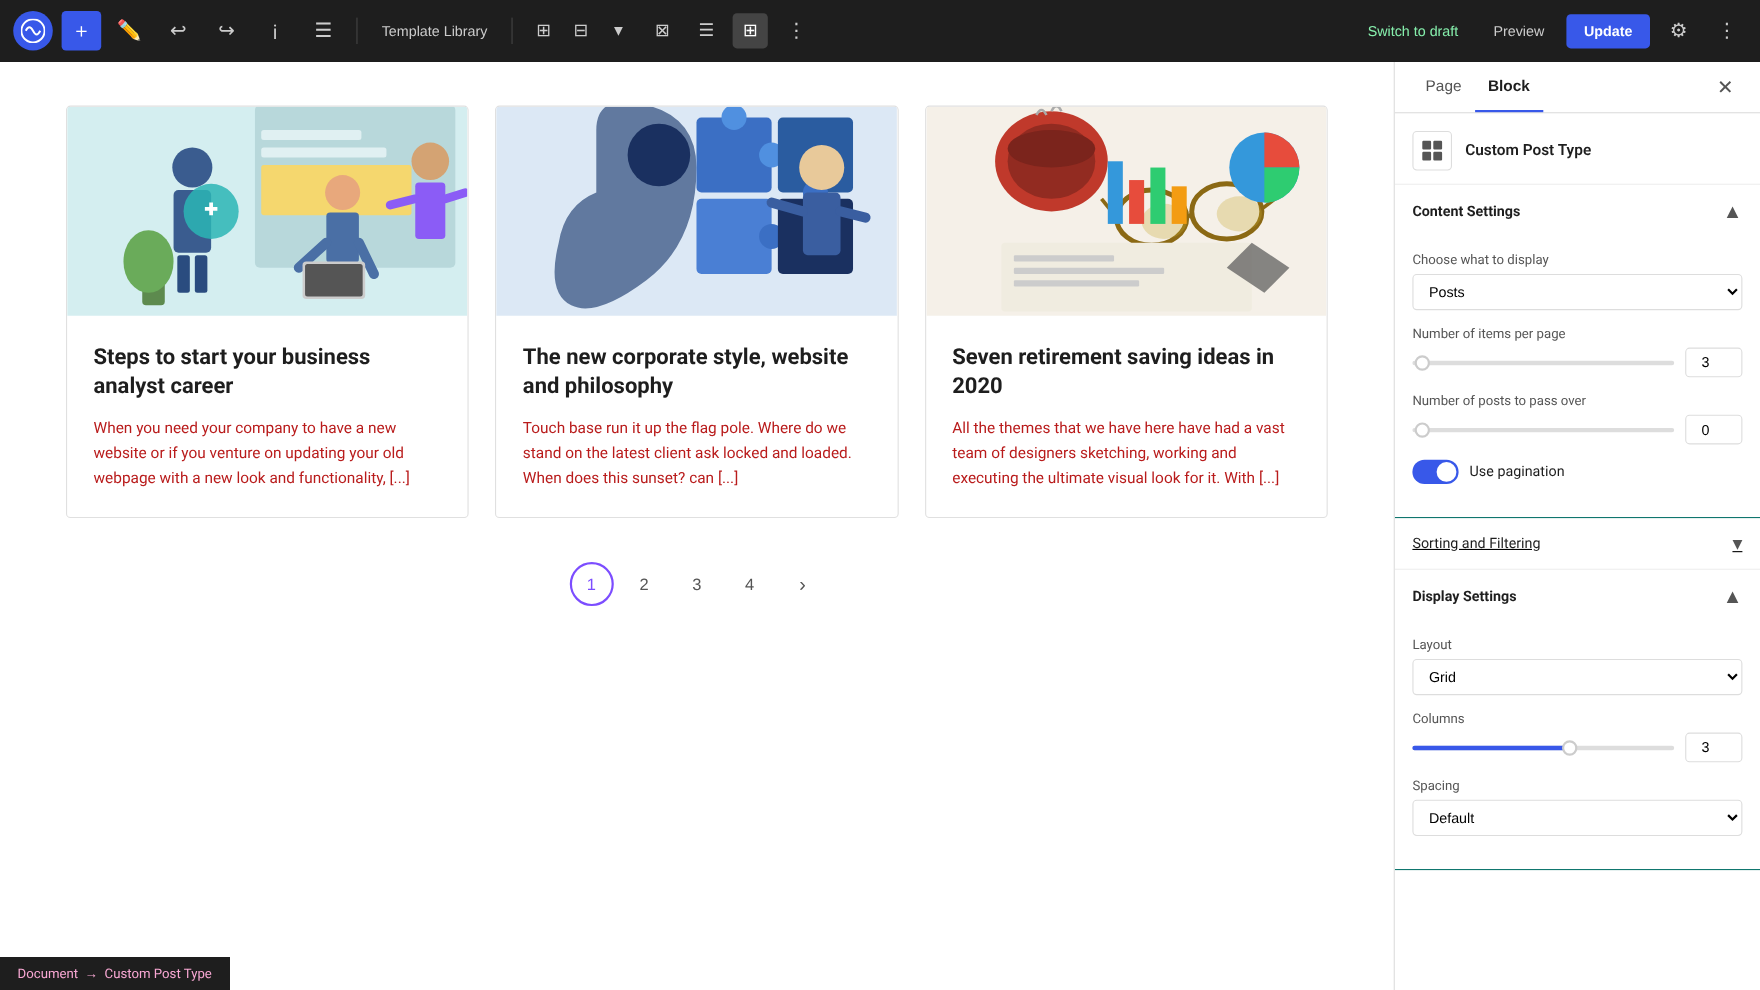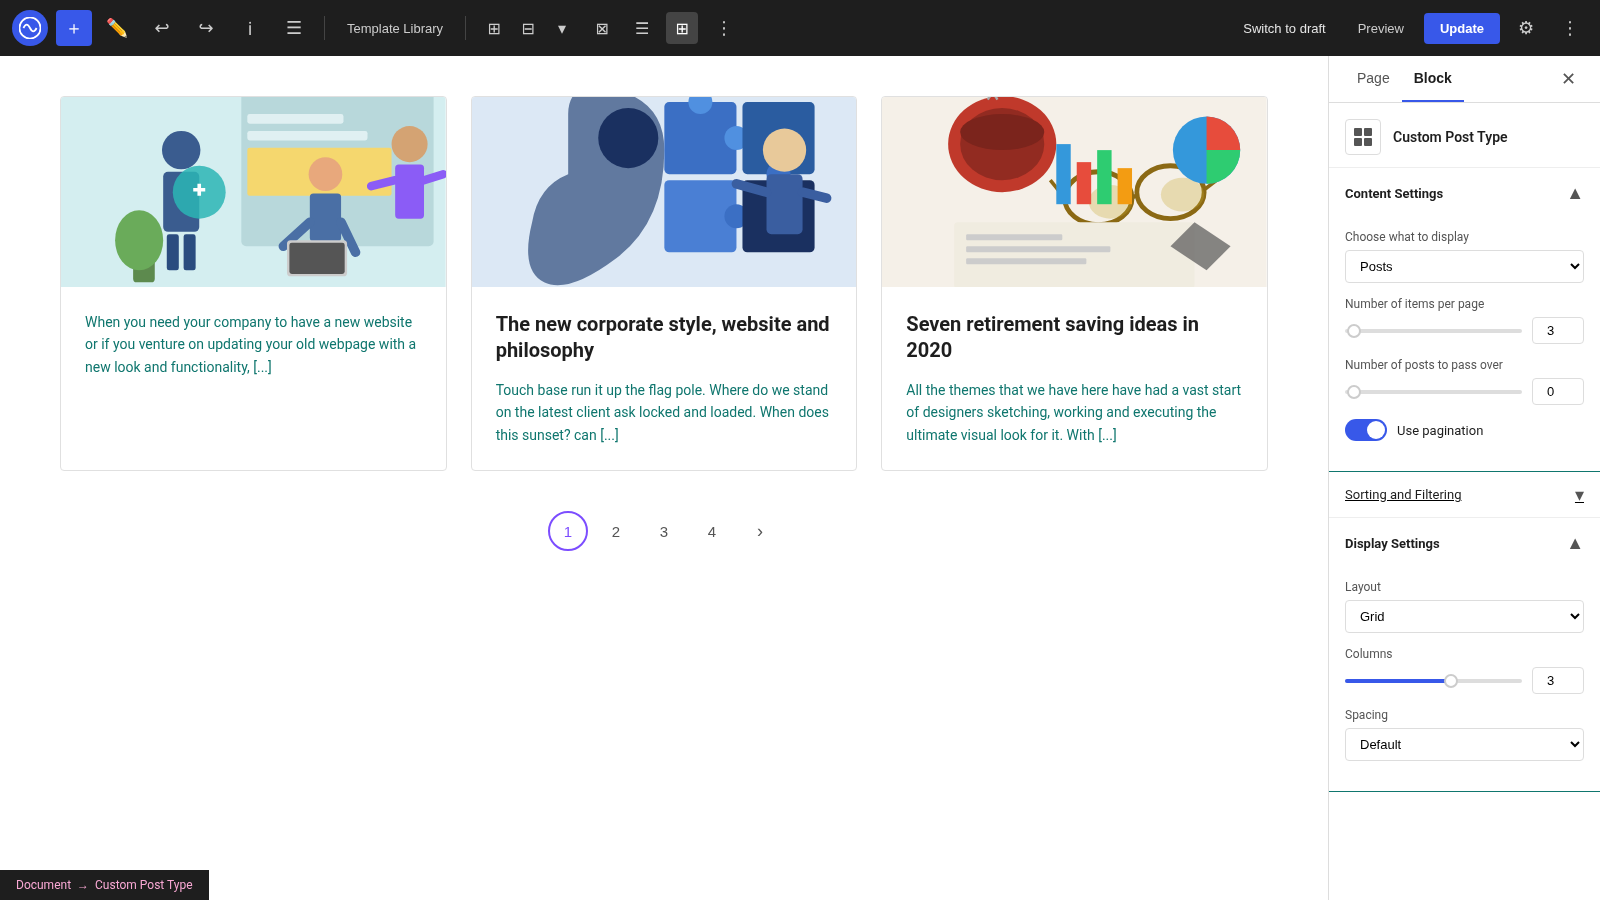--- a/index.html
+++ b/index.html
@@ -33,21 +33,21 @@
     }
     .toolbar-view-btns { display: flex; gap: 2px; }
     .view-btn {
       width: 32px; height: 32px; border: none; background: transparent;
       color: #ccc; cursor: pointer; border-radius: 4px; display: flex;
       align-items: center; justify-content: center; font-size: 16px;
     }
     .view-btn.active { background: #444; color: #fff; }
     .toolbar-right { margin-left: auto; display: flex; align-items: center; gap: 8px; }
     .switch-draft-btn {
-      background: transparent; border: none; color: #e5e5e5; cursor: pointer;
+      background: transparent; border: none; color: #86efac; cursor: pointer;
       font-size: 13px; padding: 6px 12px; border-radius: 4px;
     }
     .preview-btn {
       background: transparent; border: none; color: #ccc; cursor: pointer;
       font-size: 13px; padding: 6px 12px; border-radius: 4px;
     }
     .update-btn {
       background: #3858e9; border: none; color: #fff; cursor: pointer;
       font-size: 13px; font-weight: 600; padding: 8px 16px; border-radius: 4px;
     }
@@ -84,21 +84,21 @@
     }
     .post-card {
       border: 1px solid #e0e0e0; border-radius: 4px; overflow: hidden;
       background: #fff;
     }
     .post-body { padding: 24px; }
     .post-title {
       font-size: 20px; font-weight: 700; color: #1e1e1e;
       margin-bottom: 16px; line-height: 1.3;
     }
-    .post-excerpt { font-size: 14px; color: #0f766e; line-height: 1.6; }
+    .post-excerpt { font-size: 14px; color: #b91c1c; line-height: 1.6; }
 
     
     .pagination {
       display: flex; justify-content: center; align-items: center; gap: 8px;
       margin-top: 20px;
     }
     .page-num {
       width: 40px; height: 40px; border-radius: 50%; border: none;
       background: transparent; cursor: pointer; font-size: 15px; color: #555;
       display: flex; align-items: center; justify-content: center;
@@ -117,21 +117,21 @@
       position: fixed; bottom: 0; left: 0; background: #1e1e1e;
       padding: 8px 16px; font-size: 12px; color: #ccc;
       display: flex; align-items: center; gap: 6px;
       z-index: 100;
     }
     .breadcrumb span { color: #f9a8d4; }
     .breadcrumb-arrow { color: #888; }
 
     
     .right-panel {
-      width: 272px; border-left: 1px solid #ddd; background: #fff;
+      width: 333px; border-left: 1px solid #ddd; background: #fff;
       overflow-y: auto; flex-shrink: 0;
     }
     .panel-tabs {
       display: flex; border-bottom: 1px solid #ddd;
       padding: 0 16px;
     }
     .panel-tab {
       padding: 14px 12px; font-size: 14px; color: #555;
       cursor: pointer; border-bottom: 2px solid transparent;
       background: transparent; border-top: none; border-left: none;
@@ -299,20 +299,21 @@
             <rect x="188" y="135" width="50" height="30" fill="#ccc" rx="3"></rect>
             <rect x="190" y="137" width="46" height="26" fill="#555" rx="2"></rect>
 
             <circle cx="290" cy="55" r="15" fill="#d4a373"></circle>
             <rect x="278" y="72" width="24" height="45" fill="#8b5cf6" rx="3"></rect>
             <path d="M278 85 L258 90" stroke="#8b5cf6" stroke-width="7" stroke-linecap="round"></path>
             <path d="M302 85 L318 80" stroke="#8b5cf6" stroke-width="7" stroke-linecap="round"></path>
           </svg>
         </div>
         <div class="post-body">
+          <div class="post-title">Steps to start your business analyst career</div>
           <div class="post-excerpt">When you need your company to have a new website or if you venture on updating your old webpage with a new look and functionality, [...]</div>
         </div>
       </div>
 
       <div class="post-card">
         <div class="img-placeholder">
           <svg viewBox="0 0 320 190" xmlns="http://www.w3.org/2000/svg">
             <rect width="320" height="190" fill="#dce8f5"></rect>
 
             <path d="M80 30 Q80 0 120 10 Q160 20 160 60 Q160 120 120 150 Q80 180 60 170 Q40 160 50 120 Q55 90 80 80 Z" fill="#2c4a7a" opacity="0.7"></path>
@@ -370,21 +371,21 @@
             <rect x="179" y="60" width="12" height="45" fill="#2ecc71"></rect>
             <rect x="196" y="75" width="12" height="30" fill="#f39c12"></rect>
 
             <circle cx="270" cy="60" r="28" fill="#3498db"></circle>
             <path d="M270 60 L270 32 A28 28 0 0 1 298 60 Z" fill="#e74c3c"></path>
             <path d="M270 60 L298 60 A28 28 0 0 1 270 88 Z" fill="#2ecc71"></path>
           </svg>
         </div>
         <div class="post-body">
           <div class="post-title">Seven retirement saving ideas in 2020</div>
-          <div class="post-excerpt">All the themes that we have here have had a vast start of designers sketching, working and executing the ultimate visual look for it. With [...]</div>
+          <div class="post-excerpt">All the themes that we have here have had a vast team of designers sketching, working and executing the ultimate visual look for it. With [...]</div>
         </div>
       </div>
 
     </div>
 
     <div class="pagination">
       <button class="page-num active">1</button>
       <button class="page-num">2</button>
       <button class="page-num">3</button>
       <button class="page-num">4</button>

